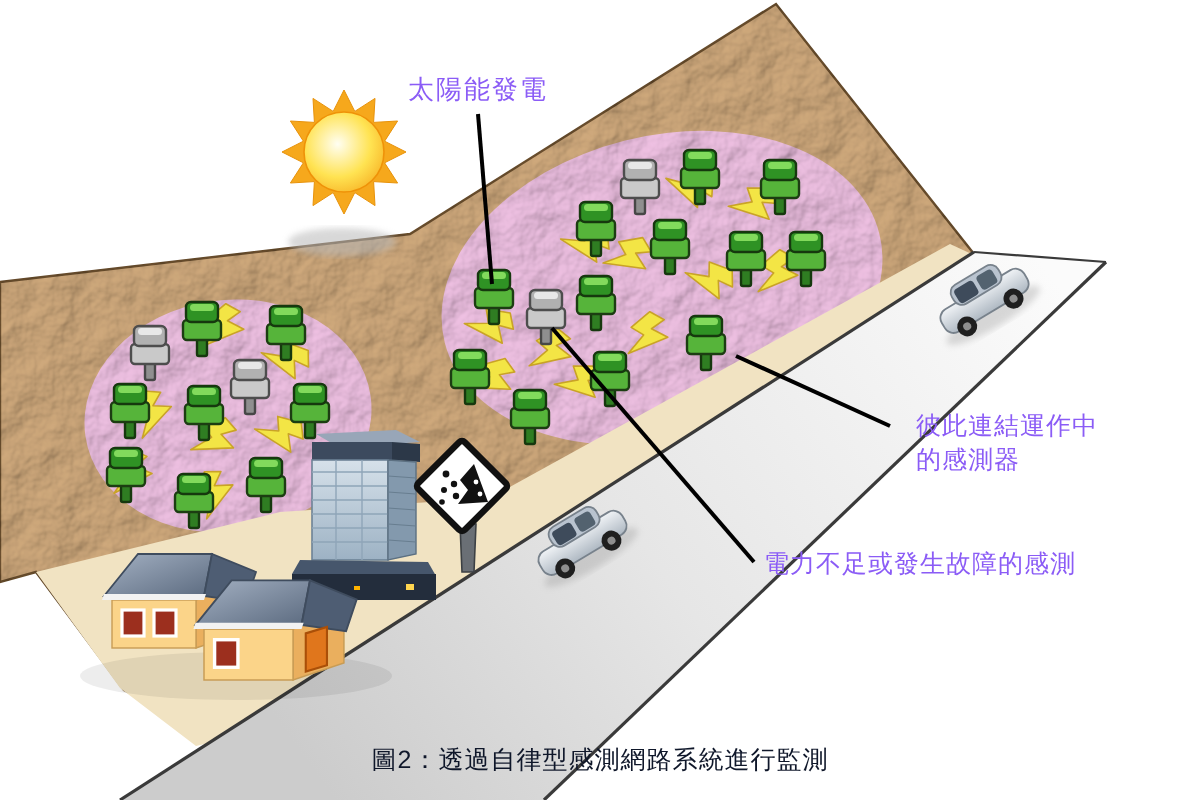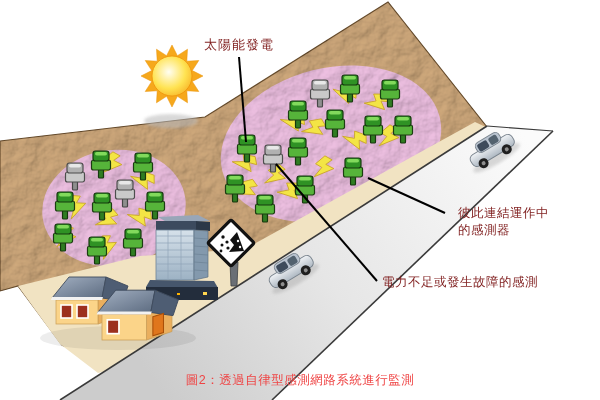--- a/index.html
+++ b/index.html
@@ -2,27 +2,27 @@
 <html><head>
 <meta charset="utf-8">
 <style>
   html,body{margin:0;padding:0;background:#fff;}
   .stage{
     position:relative;width:600px;height:400px;overflow:hidden;background:#ffffff;
     font-family:"Liberation Sans","DejaVu Sans",sans-serif;
   }
   .stage svg{position:absolute;left:0;top:0;}
   .label{
-    position:absolute;color:#7f1d1d;white-space:nowrap;line-height:17px;
+    position:absolute;color:#8b5cf6;white-space:nowrap;line-height:17px;
     font-size:13px;letter-spacing:1px;
   }
   .label.small{font-size:12.5px;letter-spacing:0.5px;}
   .caption{
     position:absolute;left:0;top:372px;width:600px;text-align:center;
-    color:#ef4444;font-size:12.5px;letter-spacing:0.5px;
+    color:#0f172a;font-size:12.5px;letter-spacing:0.5px;
   }
   
   .sensor-active .stem{fill:#2f7d22;stroke:#16380e;}
   .sensor-active .body{fill:#56b43a;stroke:#1c3d12;}
   .sensor-active .lid{fill:#2f9224;stroke:#16380e;}
   .sensor-active .lidtop{fill:#82da5c;stroke:none;}
   .sensor-faulty .stem{fill:#8f8f8f;stroke:#474747;}
   .sensor-faulty .body{fill:#c9c9c9;stroke:#4d4d4d;}
   .sensor-faulty .lid{fill:#b1b1b1;stroke:#4d4d4d;}
   .sensor-faulty .lidtop{fill:#e8e8e8;stroke:none;}

